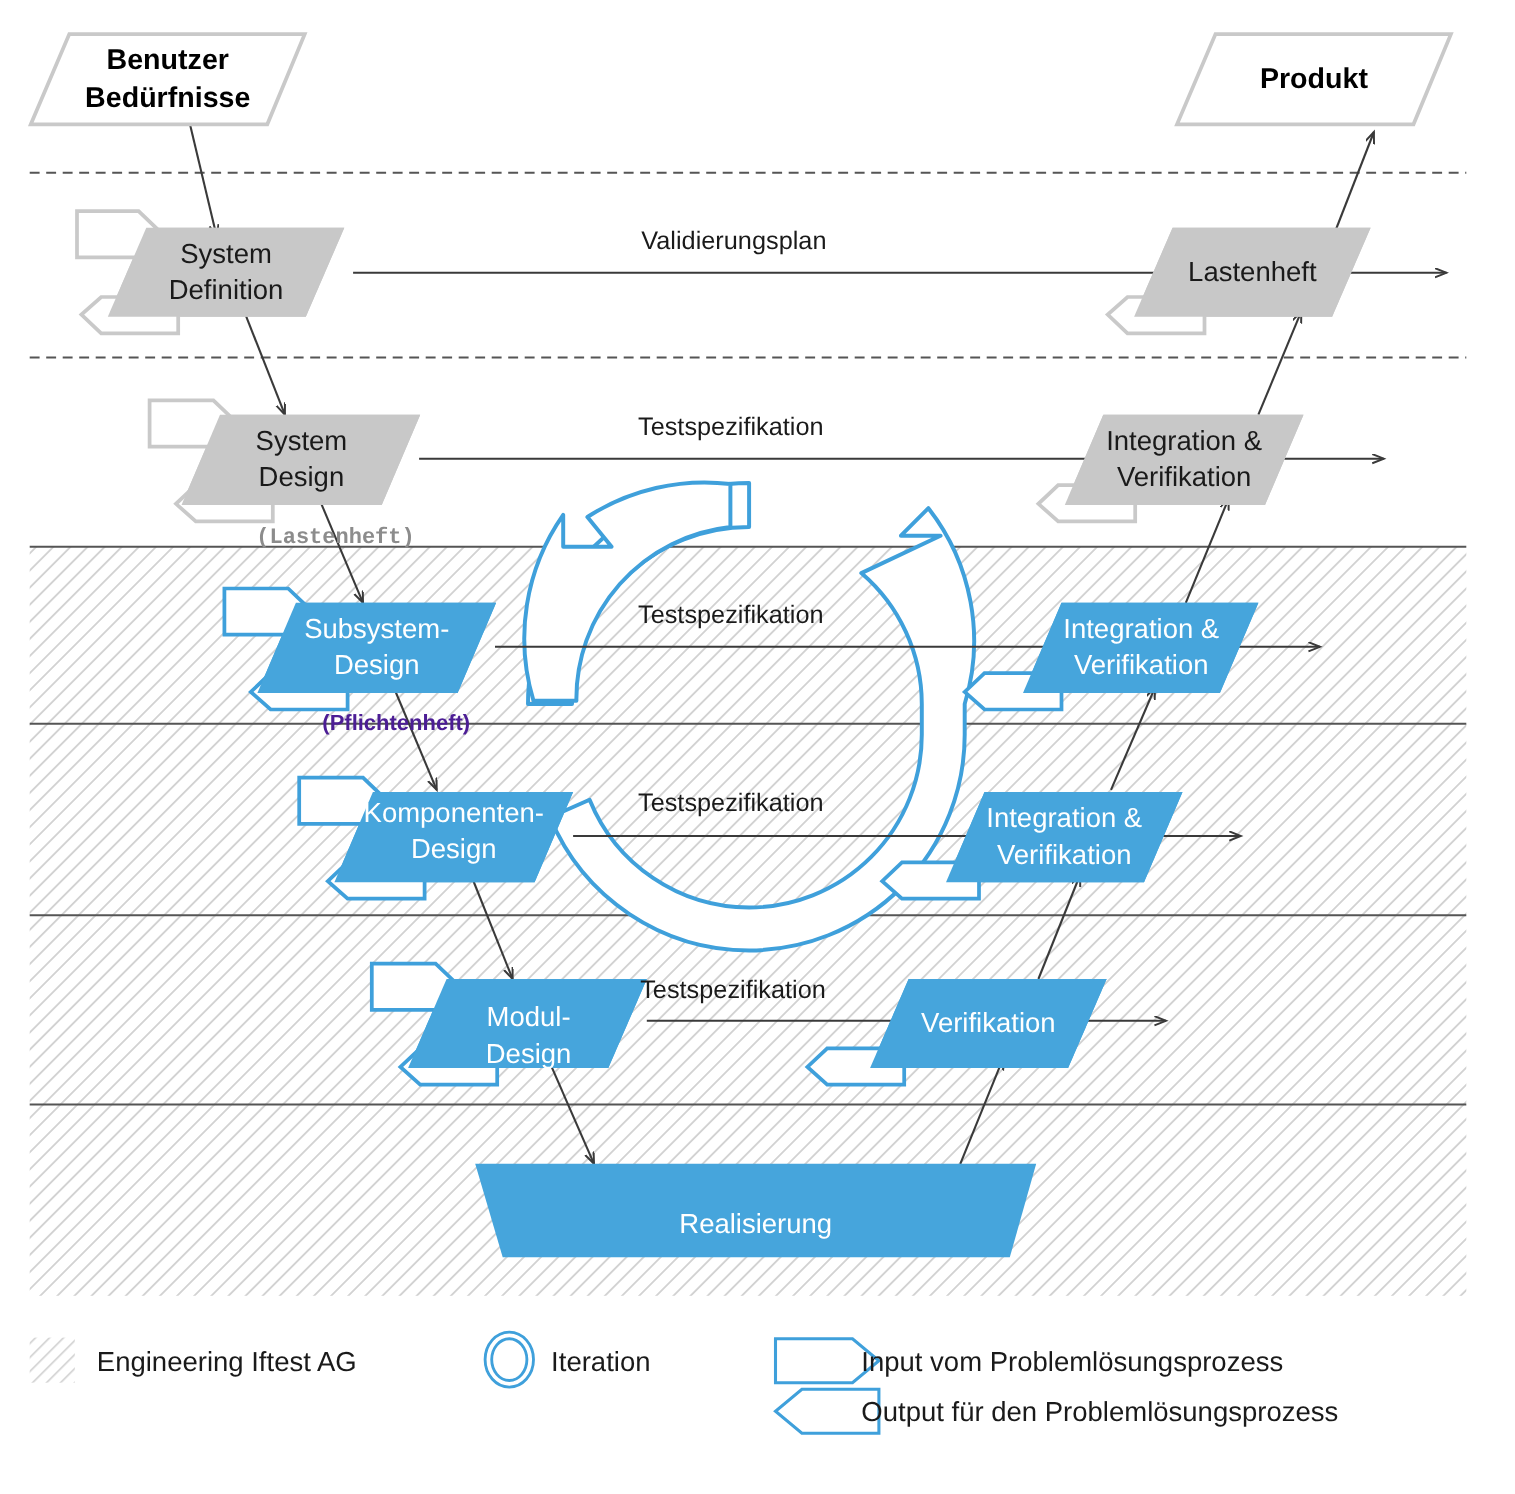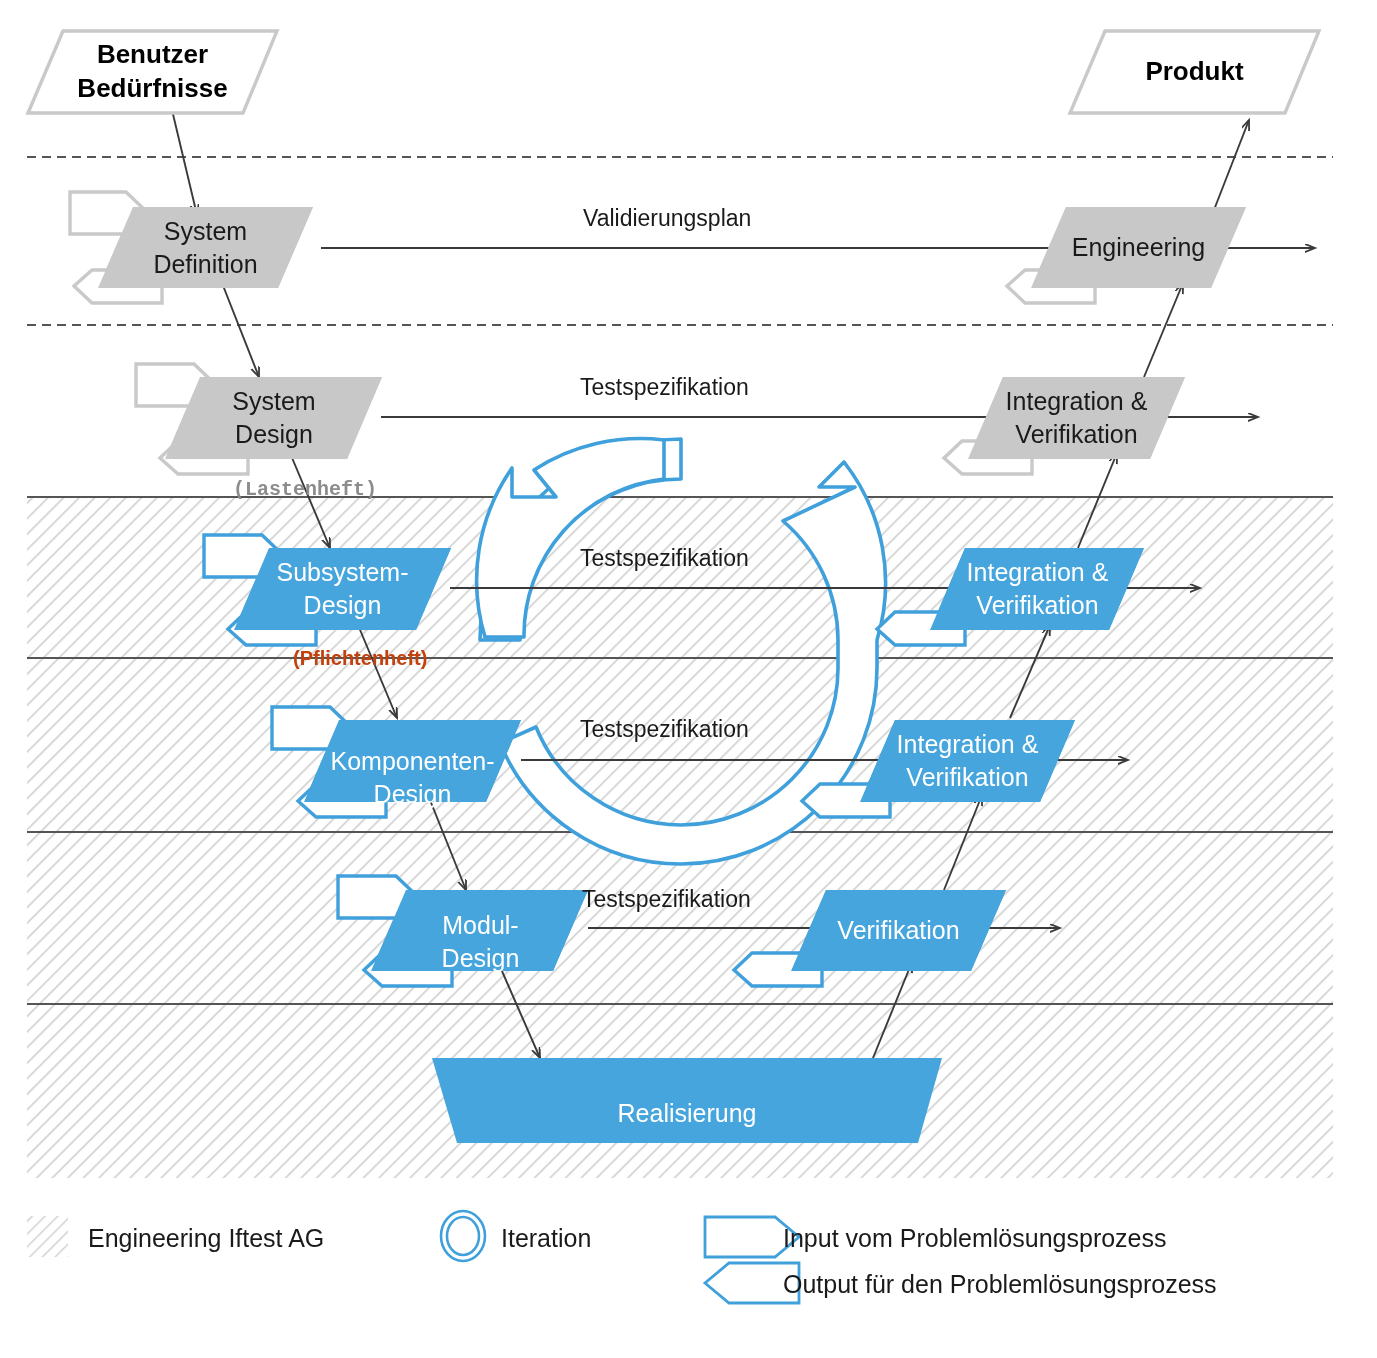--- a/index.html
+++ b/index.html
@@ -53,21 +53,21 @@
     color: #1a1a1a;
     white-space: nowrap;
   }
   .doclabel {
     position: absolute;
     font-size: 20px;
     font-weight: bold;
     white-space: nowrap;
   }
   .doclabel.gray { color: #8c8c8c; }
-  .doclabel.blue { color: #c2410c; }
+  .doclabel.blue { color: #4c1d95; }
   .legend-text {
     position: absolute;
     font-size: 25px;
     color: #1a1a1a;
     white-space: nowrap;
   }
 </style>
 </head>
 <body>
 
@@ -257,31 +257,31 @@
     <span>Definition</span>
   </div>
   <div class="node-text gray" style="left:166px; top:377px; width:216px; height:82px;">
     <span>System</span>
     <span>Design</span>
   </div>
   <div class="node-text blue" style="left:234px; top:548px; width:217px; height:82px;">
     <span>Subsystem-</span>
     <span>Design</span>
   </div>
-  <div class="node-text blue" style="left:304px; top:740px; width:217px; height:76px;">
+  <div class="node-text blue" style="left:304px; top:718px; width:217px; height:76px;">
     <span>Komponenten-</span>
     <span>Design</span>
   </div>
   <div class="node-text blue" style="left:372px; top:890px; width:217px; height:104px;">
     <span>Modul-</span>
     <span>Design</span>
   </div>
 
   <div class="node-text gray" style="left:1031px; top:207px; width:215px; height:81px;">
-    <span>Engineering</span>
+    <span>Lastenheft</span>
   </div>
   <div class="node-text gray" style="left:968px; top:377px; width:217px; height:82px;">
     <span>Integration &amp;</span>
     <span>Verifikation</span>
   </div>
   <div class="node-text blue" style="left:931px; top:548px; width:213px; height:82px;">
     <span>Integration &amp;</span>
     <span>Verifikation</span>
   </div>
   <div class="node-text blue" style="left:860px; top:720px; width:215px; height:82px;">

